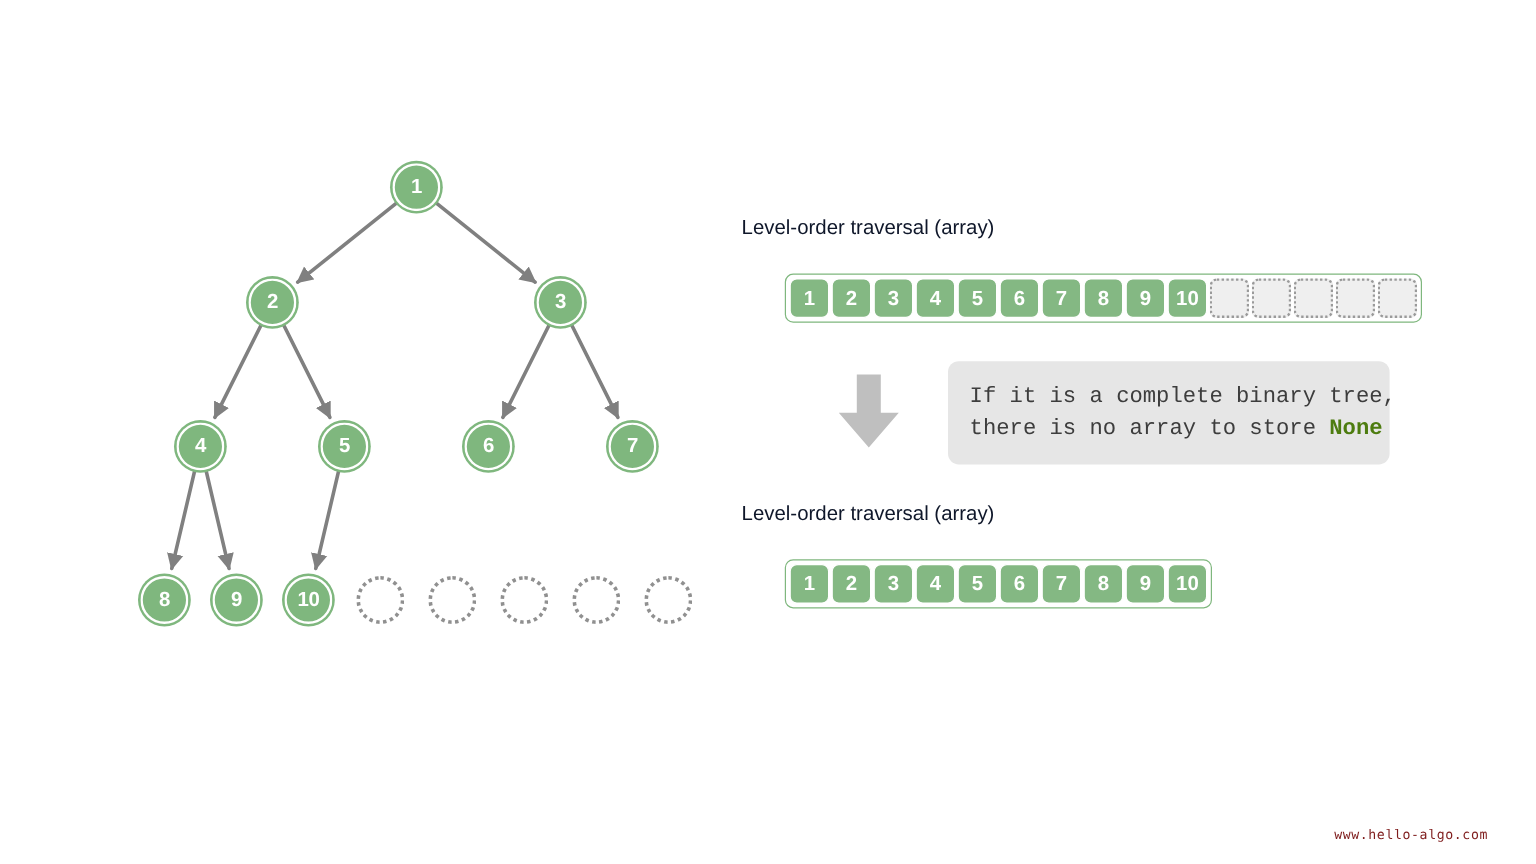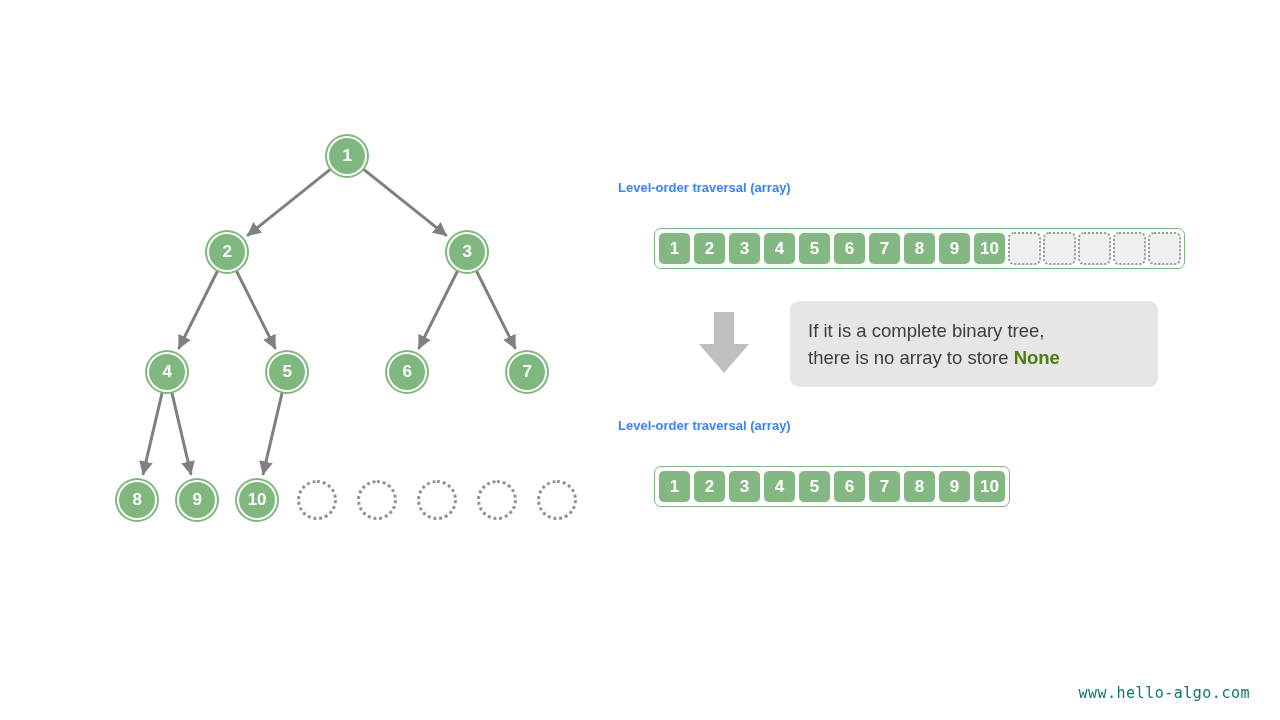--- a/index.html
+++ b/index.html
@@ -57,23 +57,23 @@
     height: 40px;
     border-radius: 50%;
     background: transparent;
     border: 3px dotted #909090;
     box-sizing: border-box;
   }
 
   
   .section-title {
     position: absolute;
-    color: #3b82f6;
-    font-size: 13px;
-    font-weight: 700;
+    color: #0f172a;
+    font-size: 17px;
+    font-weight: 400;
     white-space: nowrap;
   }
   #title-1 { left: 618px; top: 180px; }
   #title-2 { left: 618px; top: 418px; }
 
   .array-box {
     position: absolute;
     border: 1.5px solid #7fb77e;
     border-radius: 7px;
     padding: 3px;
@@ -131,33 +131,34 @@
     flex-direction: column;
     justify-content: center;
     padding: 0 18px;
     box-sizing: border-box;
   }
   .note-line {
     font-size: 18.5px;
     color: #3d3d3d;
     line-height: 27px;
     white-space: nowrap;
+    font-family: Liberation Mono, monospace;
   }
   .note-em {
     color: #4d7c0f;
     font-weight: 700;
   }
 
   
   #watermark {
     position: absolute;
-    right: 30px;
+    right: 40px;
     bottom: 18px;
-    color: #0f766e;
-    font-size: 15px;
+    color: #7f1d1d;
+    font-size: 11px;
     font-family: "DejaVu Sans Mono", monospace;
     letter-spacing: 0.5px;
   }
 </style>
 </head>
 <body>
 
 <div id="stage">
 
   <div id="tree-panel">

